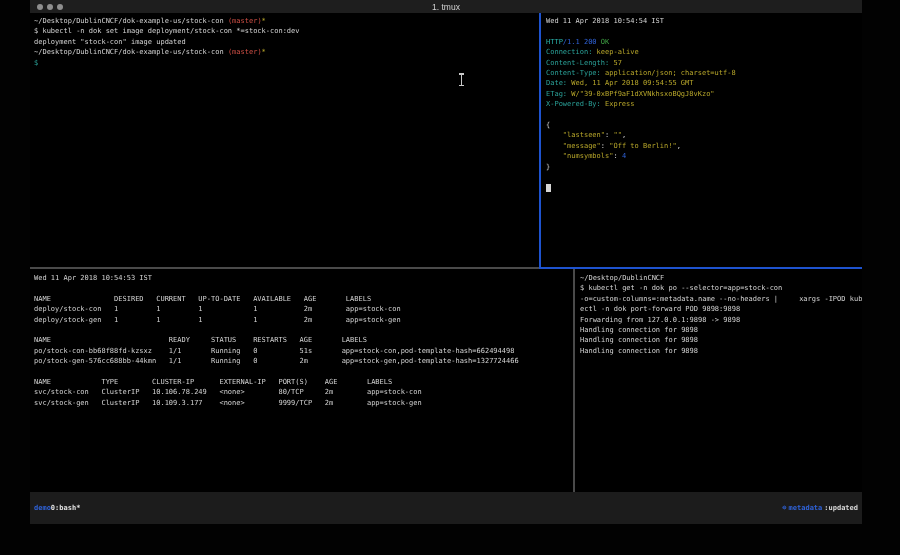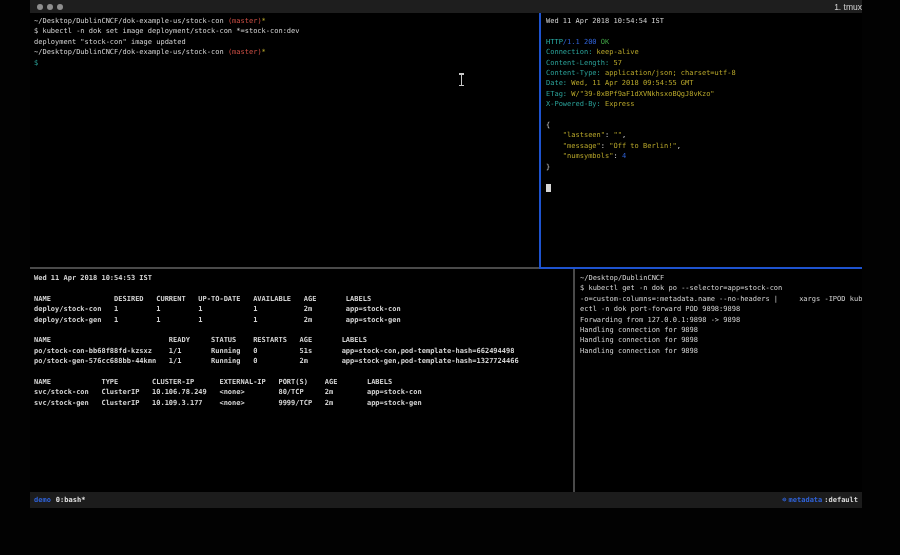--- a/index.html
+++ b/index.html
@@ -4,50 +4,50 @@
 <style>
   * { margin:0; padding:0; box-sizing:border-box; }
   html,body { width:900px; height:555px; background:#020202; overflow:hidden; }
   body { position:relative; font-family:"DejaVu Sans Mono", monospace; }
 
   .window { position:absolute; left:30px; top:0; width:832px; height:503px; background:#000; }
 
   .titlebar { position:absolute; top:0; left:0; right:0; height:13px; display:flex; align-items:center; }
   .dots { position:absolute; left:7px; top:4px; display:flex; gap:4px; }
   .dot { width:6px; height:6px; border-radius:50%; background:#8e8e8e; }
-  .title { width:100%; text-align:right; font:8.5px "Liberation Sans", sans-serif; color:#d2d2d2; }
+  .title { width:100%; text-align:center; font:8.5px "Liberation Sans", sans-serif; color:#d2d2d2; }
 
   .terminal { position:absolute; top:13px; left:0; right:0; height:479px; background:#000; }
 
   .pane { position:absolute; font:7px/10.4px "DejaVu Sans Mono", monospace; white-space:pre;
           color:#d4d4d4; padding:3px 0 0 4px; overflow:hidden; }
   #pane-tl { left:0;   top:0;     width:509px; height:293px; }
   #pane-tr { left:512px; top:0;   right:0;     height:282px; }
-  #pane-bl { left:0;   top:257px; width:541px; bottom:4px;font-weight:bold; }
+  #pane-bl { left:0;   top:257px; width:541px; bottom:4px; }
   #pane-br { left:546px; top:257px; right:0;   bottom:0; }
 
   .divider { position:absolute; }
   #div-v-top    { left:509px; top:0;     width:2px;   height:254px; }
   #div-h-left   { left:0;     top:254px; width:509px; height:1.5px; }
   #div-h-right  { left:509px; top:254px; right:0;     height:2px; }
   #div-v-bottom { left:543px; top:256px; width:1.5px; bottom:0; }
 
   .tline { min-height:10.4px; }
   .cursor-block { display:inline-block; width:4.5px; height:8px; background:#d6d6d6; vertical-align:middle; }
 
   .ibeam { position:absolute; left:429px; top:60px; width:5px; height:13px; }
   .ibeam::before, .ibeam::after { content:""; position:absolute; left:0; width:5px; height:1.5px; background:#c9c9c9; }
   .ibeam::before { top:0; } .ibeam::after { bottom:0; }
   .ibeam span { position:absolute; left:1.8px; top:0; width:1.5px; height:13px; background:#c9c9c9; }
 
   .statusbar { position:absolute; top:492px; left:0; right:0; height:11px;
                display:flex; justify-content:space-between; align-items:center;
-               font:bold 7px/11px "DejaVu Sans Mono", monospace; padding:8px 4px; color:#d8d8d8;gap:10px; }
+               font:bold 7px/11px "DejaVu Sans Mono", monospace; padding:16px 4px; color:#d8d8d8;gap:10px; }
   .sb-left, .sb-right { display:flex; align-items:center; white-space:pre; }
-  .sb-window { margin-left:5px; color:#e2e2e2; }
+  .sb-window { color:#e2e2e2; }
   .sb-right span { margin-left:2px; }
 </style>
 <style>.c-fg{color:#d4d4d4}
 .c-red{color:#cf4f45}
 .c-yellow{color:#b8a72a}
 .c-teal{color:#2aa198}
 .c-cyan{color:#2ab5ad}
 .c-blue{color:#2f62d8}
 .c-green{color:#3fa344} .bg-border_blue{background:#1e53cf} .bg-border_gray{background:#4a4a4a} .bg-titlebar_bg{background:#1e1e1e} .bg-statusbar_bg{background:#1c1c1c}</style></head>
 <body>
@@ -80,17 +80,17 @@
   </div>
 
   <div class="statusbar bg-statusbar_bg">
     <div class="sb-left">
       <span class="c-blue">demo</span>
       <span class="sb-window">0:bash*</span>
     </div>
     <div class="sb-right">
       <span class="c-blue">☸</span>
       <span class="c-blue">metadata</span>
-      <span>:default</span>
+      <span>:updated</span>
     </div>
   </div>
 
 </div>
 
 </body></html>

